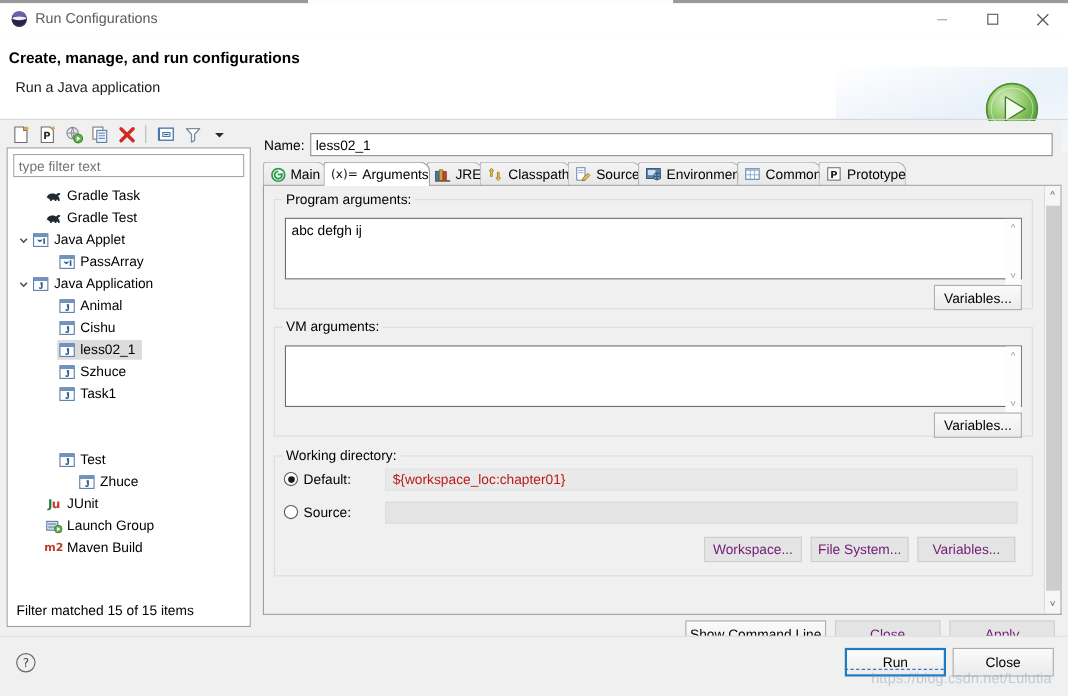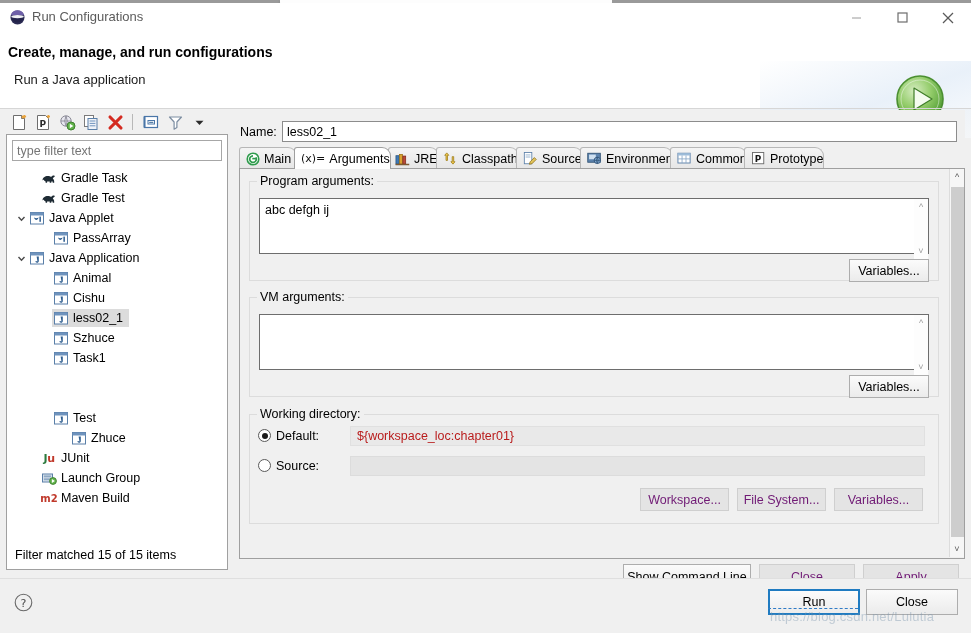--- a/index.html
+++ b/index.html
@@ -356,21 +356,21 @@
   #close-btn {
     position: absolute; left: 866px; top: 10px;
     width: 92px; height: 26px;
     border: 1px solid #adadad;
     background: linear-gradient(#fbfbfb, #ebebeb);
     display: flex; align-items: center; justify-content: center;
     font-size: 12.5px;
     box-sizing: border-box;
   }
   #watermark {
-    position: absolute; left: 770px; top: 606px;
+    position: absolute; left: 792px; top: 606px;
     font-size: 13px;
     color: rgba(125,150,175,0.42);
     letter-spacing: 0.2px;
     font-family: "Liberation Sans", sans-serif;
     white-space: nowrap;
     pointer-events: none;
   }
   #wm-underline {
     position: absolute; left: 768px; top: 604px;
     width: 90px; height: 1px;

